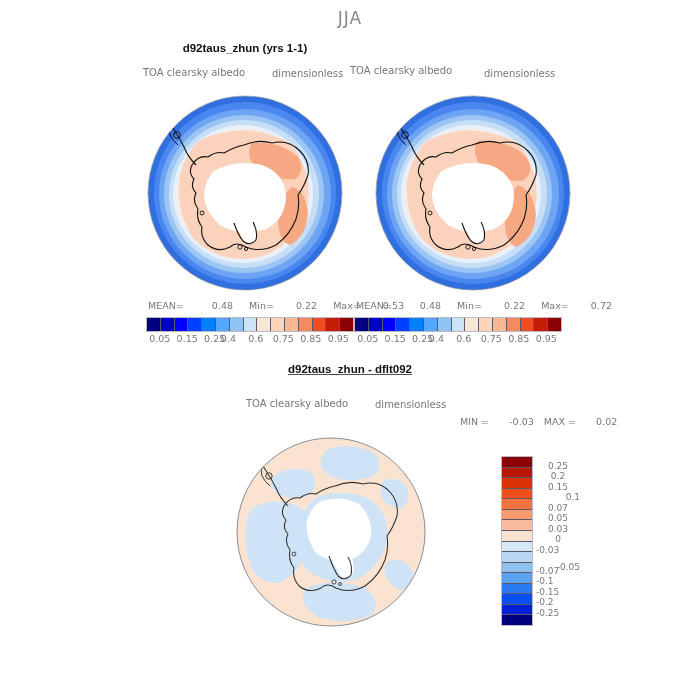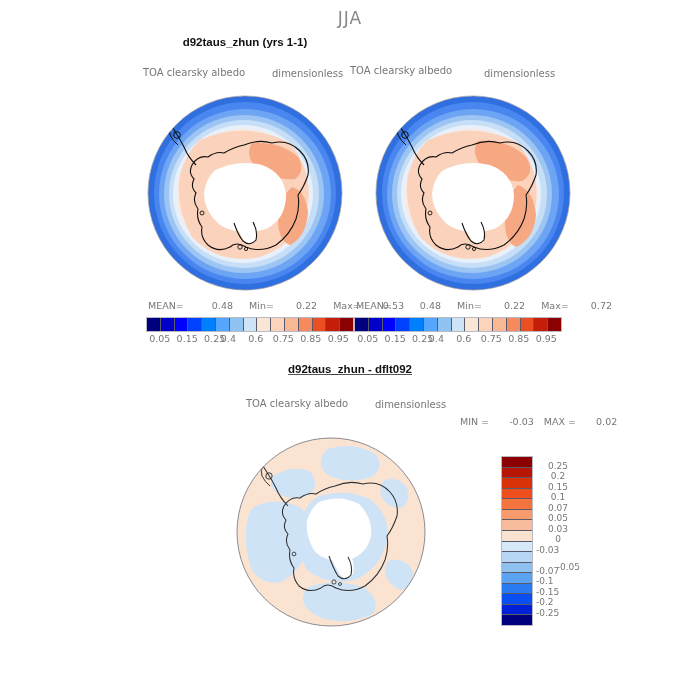--- a/index.html
+++ b/index.html
@@ -51,21 +51,21 @@
   .cbar-v > i:last-child{border-bottom:none;}
   svg{display:block;}
 </style>
 </head>
 <body>
 
 <div class="page">
 
   <div class="abs season-title">JJA</div>
 
-  <div class="abs" style="left:135px;top:36px;width:220px;">
+  <div class="abs" style="left:135px;top:42px;width:220px;">
     <div class="panel-title" style="width:220px;">d92taus_zhun (yrs 1-1)</div>
   </div>
 
   <div class="abs varlabel" style="left:143px;top:67px;">TOA clearsky albedo</div>
   <div class="abs varlabel" style="left:272px;top:68px;">dimensionless</div>
 
   <div class="abs" style="left:140px;top:95px;width:210px;height:200px;">
     <svg width="210" height="200" viewBox="0 0 210 200">
       <defs>
         <clipPath id="clipA">
@@ -313,21 +313,21 @@
       <i style="background: rgb(91, 163, 240);"></i>
       <i style="background: rgb(42, 123, 242);"></i>
       <i style="background: rgb(12, 79, 240);"></i>
       <i style="background: rgb(0, 33, 216);"></i>
       <i style="background: rgb(0, 0, 127);"></i>
     </div>
   <div class="abs" id="cbvt" style="left: 536px; top: 456px; width: 46px; height: 168px; position: absolute;">
       <div class="cb-vtick" style="position: absolute; top: 4.5px; left: 0px; width: 44px; text-align: center;">0.25</div>
       <div class="cb-vtick" style="position: absolute; top: 15px; left: 0px; width: 44px; text-align: center;">0.2</div>
       <div class="cb-vtick" style="position: absolute; top: 25.5px; left: 0px; width: 44px; text-align: center;">0.15</div>
-      <div class="cb-vtick" style="position: absolute; top: 36px; left: 0px; width: 44px; text-align: center;">0.1</div>
+      <div class="cb-vtick" style="position: absolute; top: 36px; left: 0px; width: 44px; text-align: right;">0.1</div>
       <div class="cb-vtick" style="position: absolute; top: 46.5px; left: 0px; width: 44px; text-align: center;">0.07</div>
       <div class="cb-vtick" style="position: absolute; top: 57px; left: 0px; width: 44px; text-align: center;">0.05</div>
       <div class="cb-vtick" style="position: absolute; top: 67.5px; left: 0px; width: 44px; text-align: center;">0.03</div>
       <div class="cb-vtick" style="position: absolute; top: 78px; left: 0px; width: 44px; text-align: center;">0</div>
       <div class="cb-vtick" style="position: absolute; top: 88.5px; left: 0px; width: 44px; text-align: left;">-0.03</div>
       <div class="cb-vtick" style="position: absolute; top: 106px; left: 0px; width: 44px; text-align: right;">-0.05</div>
       <div class="cb-vtick" style="position: absolute; top: 109.5px; left: 0px; width: 44px; text-align: left;">-0.07</div>
       <div class="cb-vtick" style="position: absolute; top: 120px; left: 0px; width: 44px; text-align: left;">-0.1</div>
       <div class="cb-vtick" style="position: absolute; top: 130.5px; left: 0px; width: 44px; text-align: left;">-0.15</div>
       <div class="cb-vtick" style="position: absolute; top: 141px; left: 0px; width: 44px; text-align: left;">-0.2</div>

